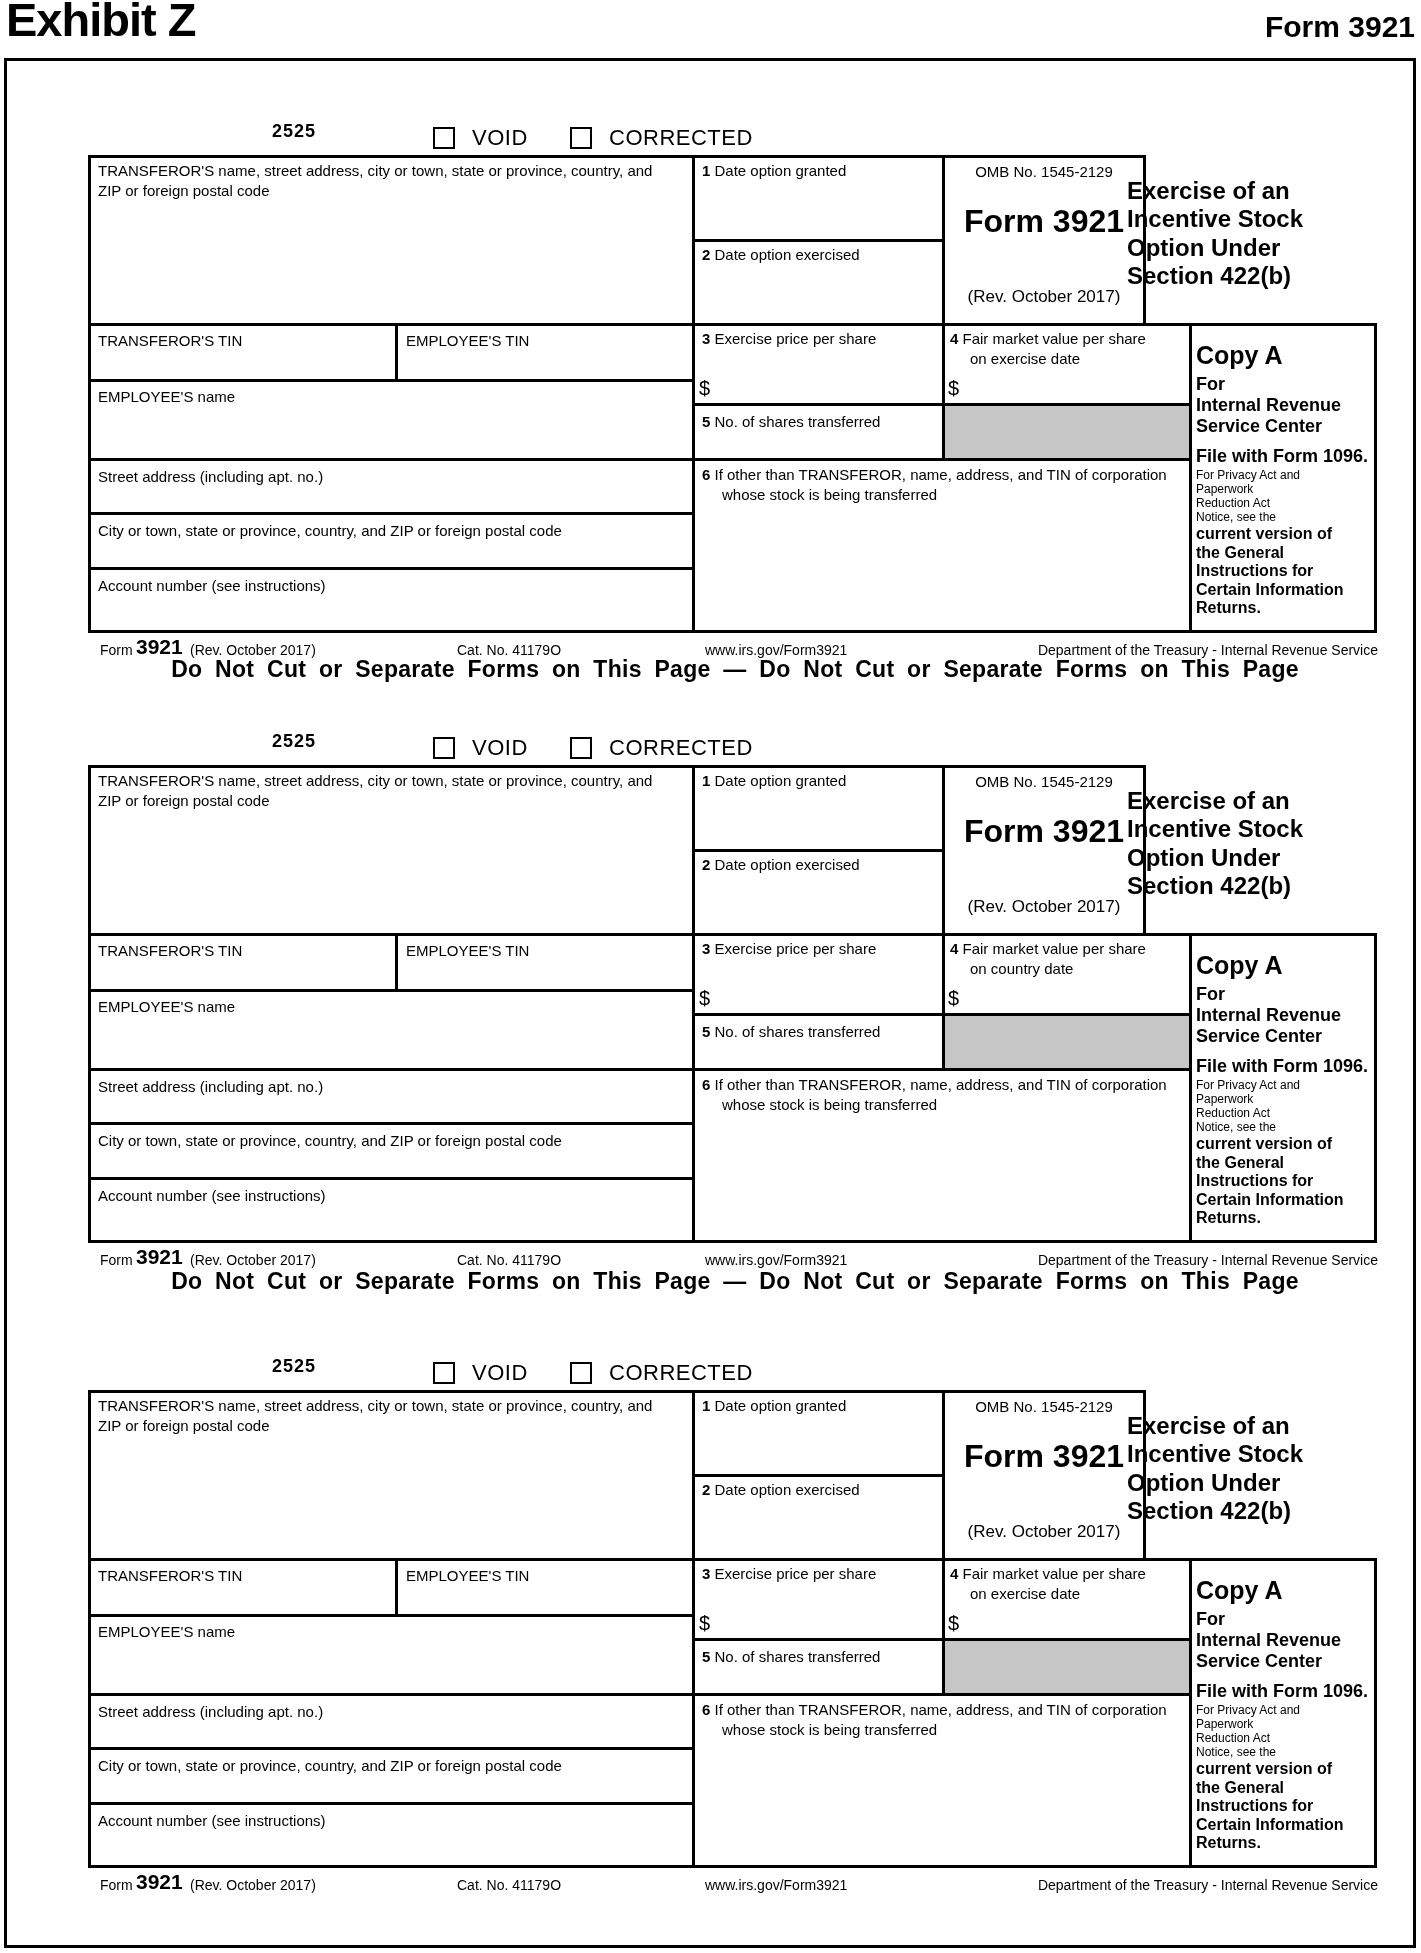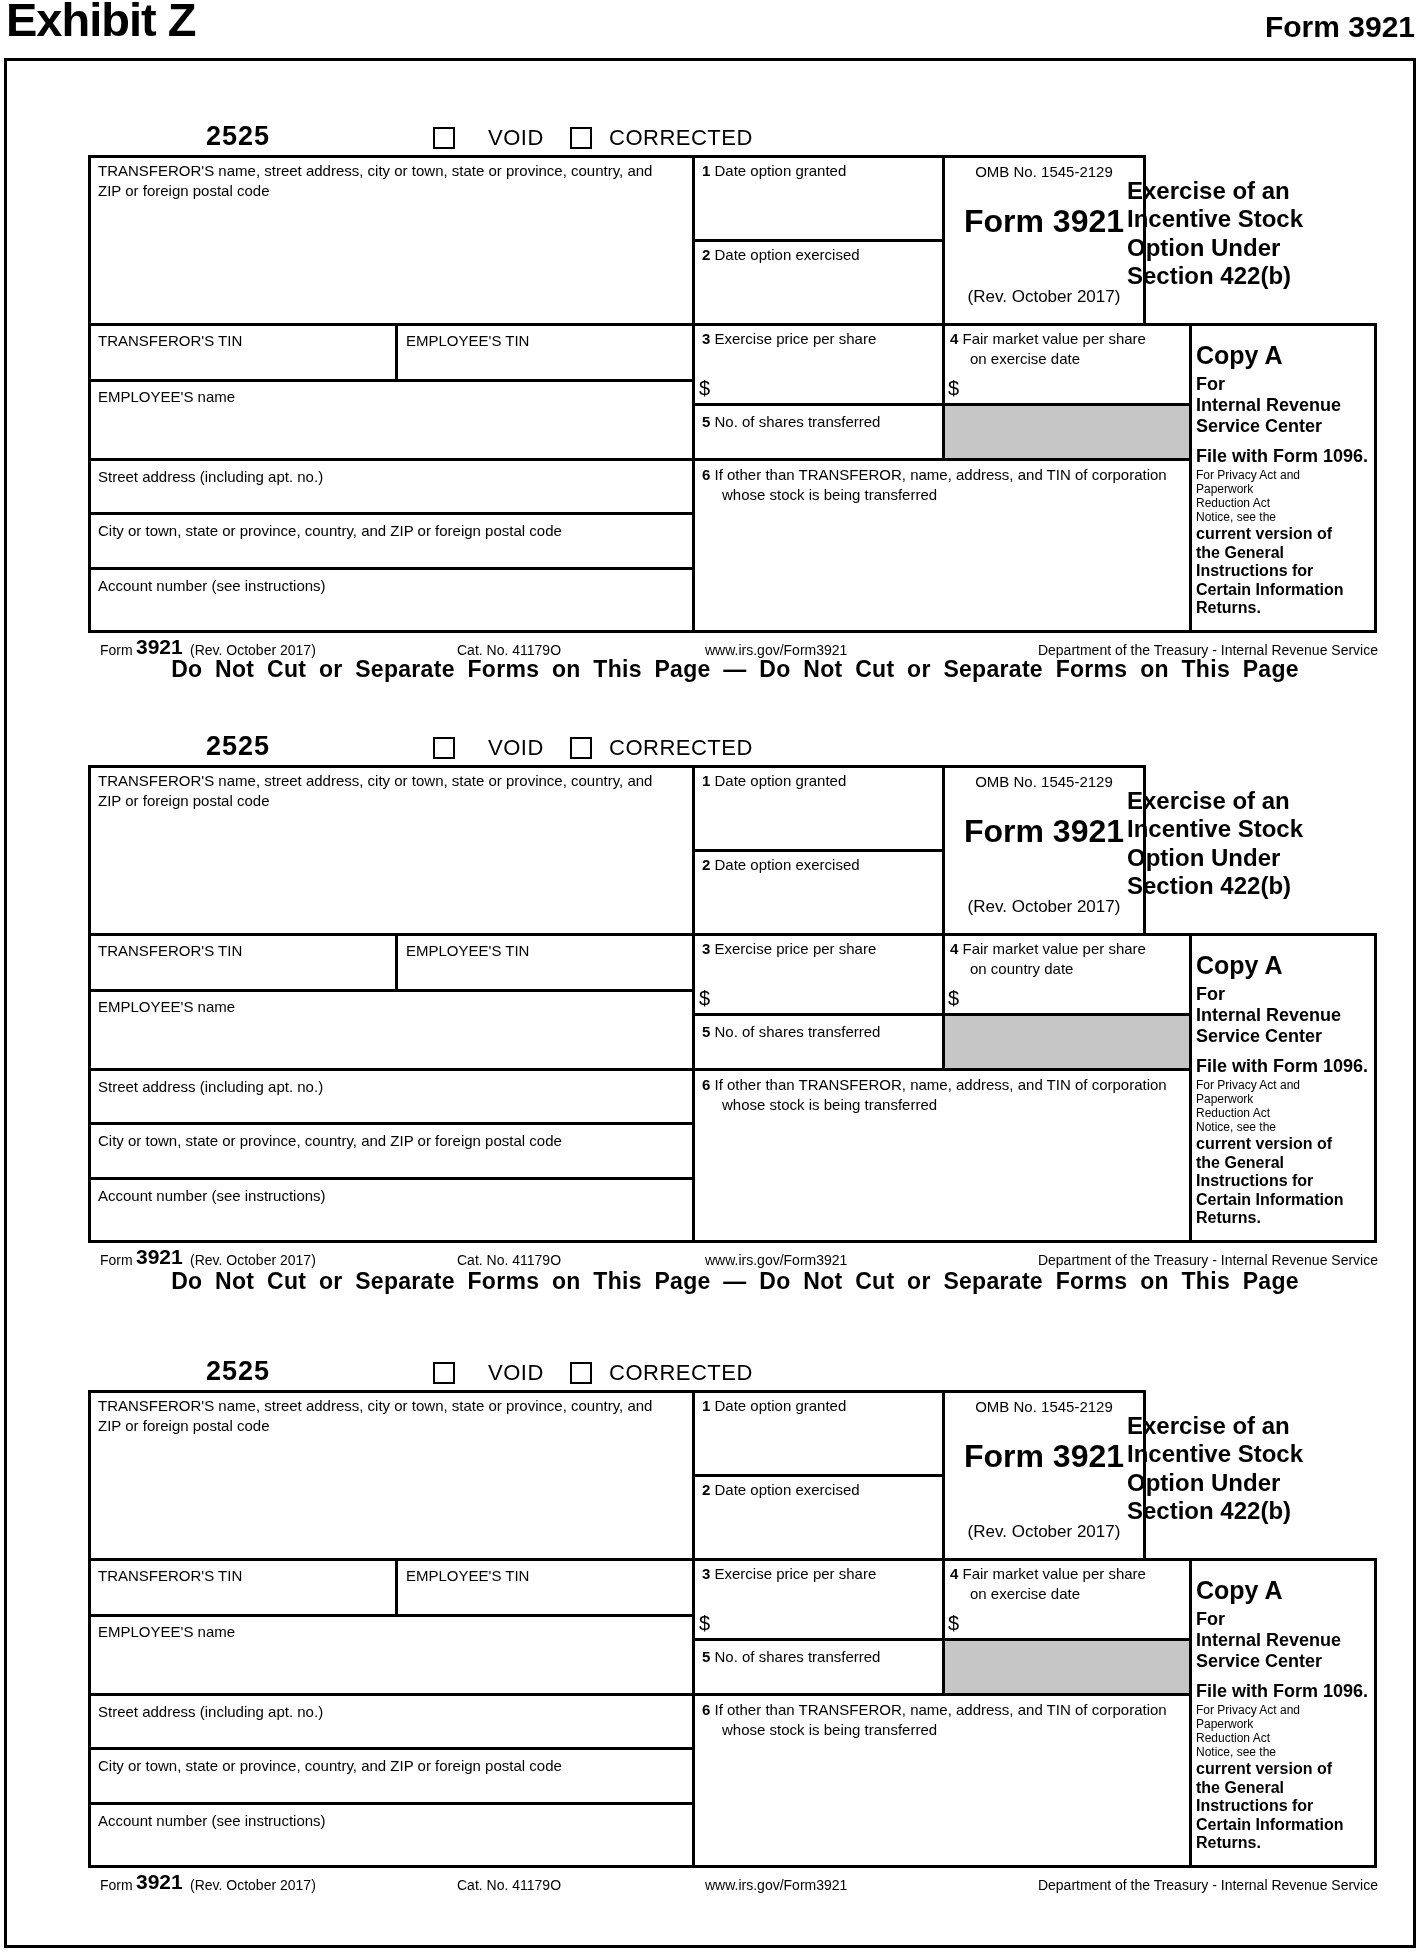--- a/index.html
+++ b/index.html
@@ -5,26 +5,26 @@
   html,body{margin:0;padding:0;background:#fff;}
   body{width:1421px;height:1953px;position:relative;font-family:"Liberation Sans",sans-serif;color:#000;overflow:hidden;}
   .page-border{position:absolute;left:4px;top:58px;width:1412px;height:1890px;border:3px solid #000;box-sizing:border-box;}
   .exhibit-title{position:absolute;left:6px;top:-8px;font-size:47px;font-weight:bold;letter-spacing:-1px;}
   .form-ref{position:absolute;right:6px;top:10px;font-size:30px;font-weight:bold;}
   .form-block{position:absolute;left:88px;width:1294px;}
   .f1{top:95px;}
   .f2{top:705px;}
   .f3{top:1330px;}
   .controls{position:relative;height:60px;}
-  .form-number{position:absolute;left:118px;top:26px;width:110px;text-align:left;font-size:27px;font-weight:bold;letter-spacing:1px;}
+  .form-number{position:absolute;left:118px;top:26px;width:110px;text-align:right;font-size:18px;font-weight:bold;letter-spacing:1px;}
   .checkbox{position:absolute;top:32px;width:22px;height:22px;border:2px solid #000;box-sizing:border-box;background:#fff;}
   .cb-void{left:345px;}
   .cb-corrected{left:482px;}
   .cb-label{position:absolute;top:30px;font-size:22px;letter-spacing:0.5px;}
-  .lb-void{left:400px;}
+  .lb-void{left:384px;}
   .lb-corrected{left:521px;}
   .ftable{position:relative;height:478px;background:#fff;}
   .hl,.vl{position:absolute;background:#000;}
   .hl{height:3px;}
   .vl{width:3px;}
   .shade{position:absolute;left:857px;top:251px;width:244px;height:52px;background:#c6c6c6;}
   .cell-label{position:absolute;font-size:15px;line-height:1.3;}
   .hang{padding-left:20px;text-indent:-20px;white-space:pre-line;}
   .bnum{font-weight:bold;}
   .dollar{position:absolute;font-size:20px;}

